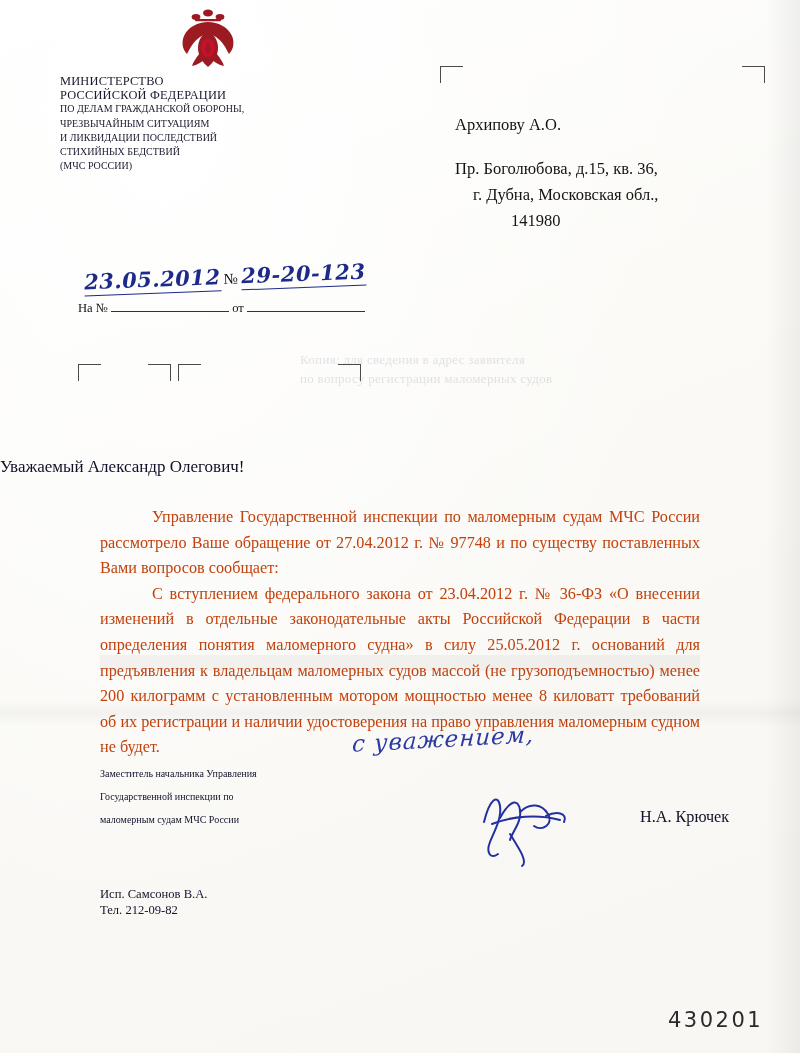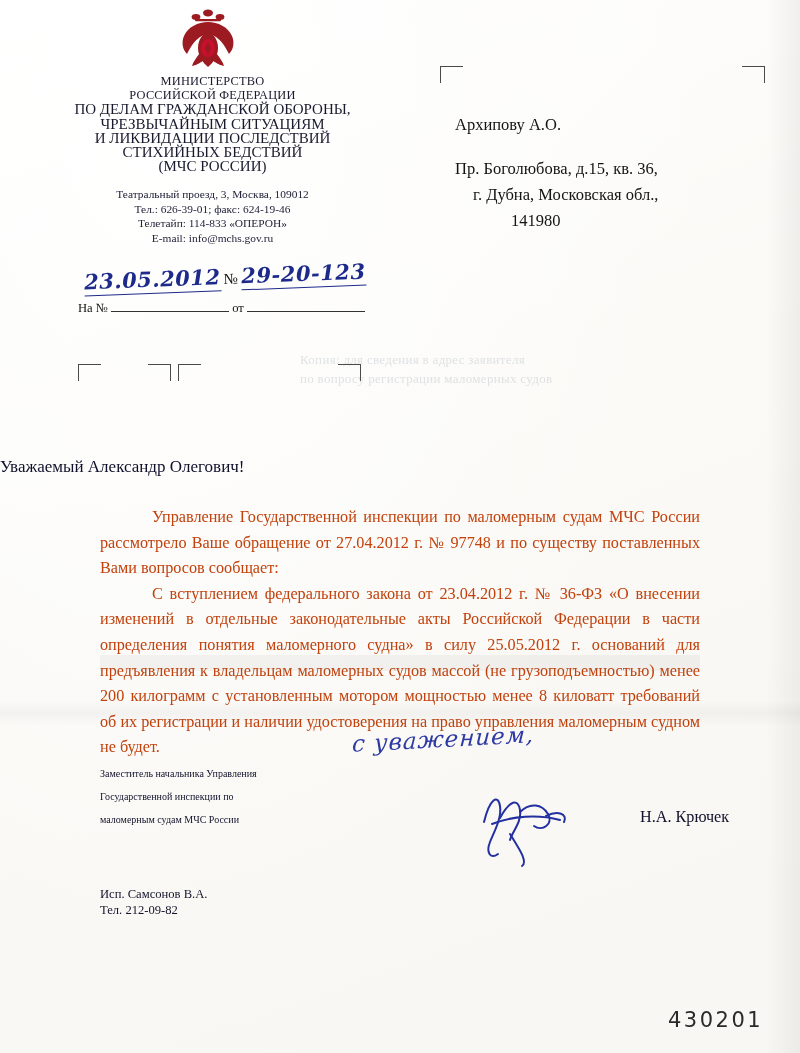--- a/index.html
+++ b/index.html
@@ -34,33 +34,33 @@
     position: absolute;
     left: 178px;
     top: 8px;
     width: 60px;
     height: 62px;
   }
 
   
   .letterhead {
     position: absolute;
-    left: 70px;
+    left: 60px;
     top: 74px;
     width: 285px;
-    text-align: center;
+    text-align: left;
   }
   .ministry-line {
     font-size: 12.4px;
     line-height: 14.2px;
     letter-spacing: 0.2px;
     white-space: nowrap;
   }
   .ministry-sub {
-    font-size: 15px;
+    font-size: 10px;
     line-height: 14.2px;
   }
   .contacts {
     margin-top: 14px;
     font-size: 11.4px;
     line-height: 14.4px;
     color: #22223a;
   }
 
   
@@ -282,26 +282,20 @@
   </div>
 
   <div class="letterhead">
     <div class="ministry-line">МИНИСТЕРСТВО</div>
     <div class="ministry-line">РОССИЙСКОЙ ФЕДЕРАЦИИ</div>
     <div class="ministry-sub">ПО ДЕЛАМ ГРАЖДАНСКОЙ ОБОРОНЫ,</div>
     <div class="ministry-sub">ЧРЕЗВЫЧАЙНЫМ СИТУАЦИЯМ</div>
     <div class="ministry-sub">И ЛИКВИДАЦИИ ПОСЛЕДСТВИЙ</div>
     <div class="ministry-sub">СТИХИЙНЫХ БЕДСТВИЙ</div>
     <div class="ministry-sub">(МЧС РОССИИ)</div>
-    <div class="contacts">
-      <div>Театральный проезд, 3, Москва, 109012</div>
-      <div>Тел.: 626-39-01; факс: 624-19-46</div>
-      <div>Телетайп: 114-833 «ОПЕРОН»</div>
-      <div>E-mail: info@mchs.gov.ru</div>
-    </div>
   </div>
 
   <div class="hand hand-date">
     <span class="underline-seg">23.05.2012</span><span class="hand-no">№</span><span class="underline-seg">29-20-123</span>
   </div>
 
   <div class="na-line">
     <span>На №</span>
     <span class="rule" style="width:118px;"></span>
     <span>от</span>

